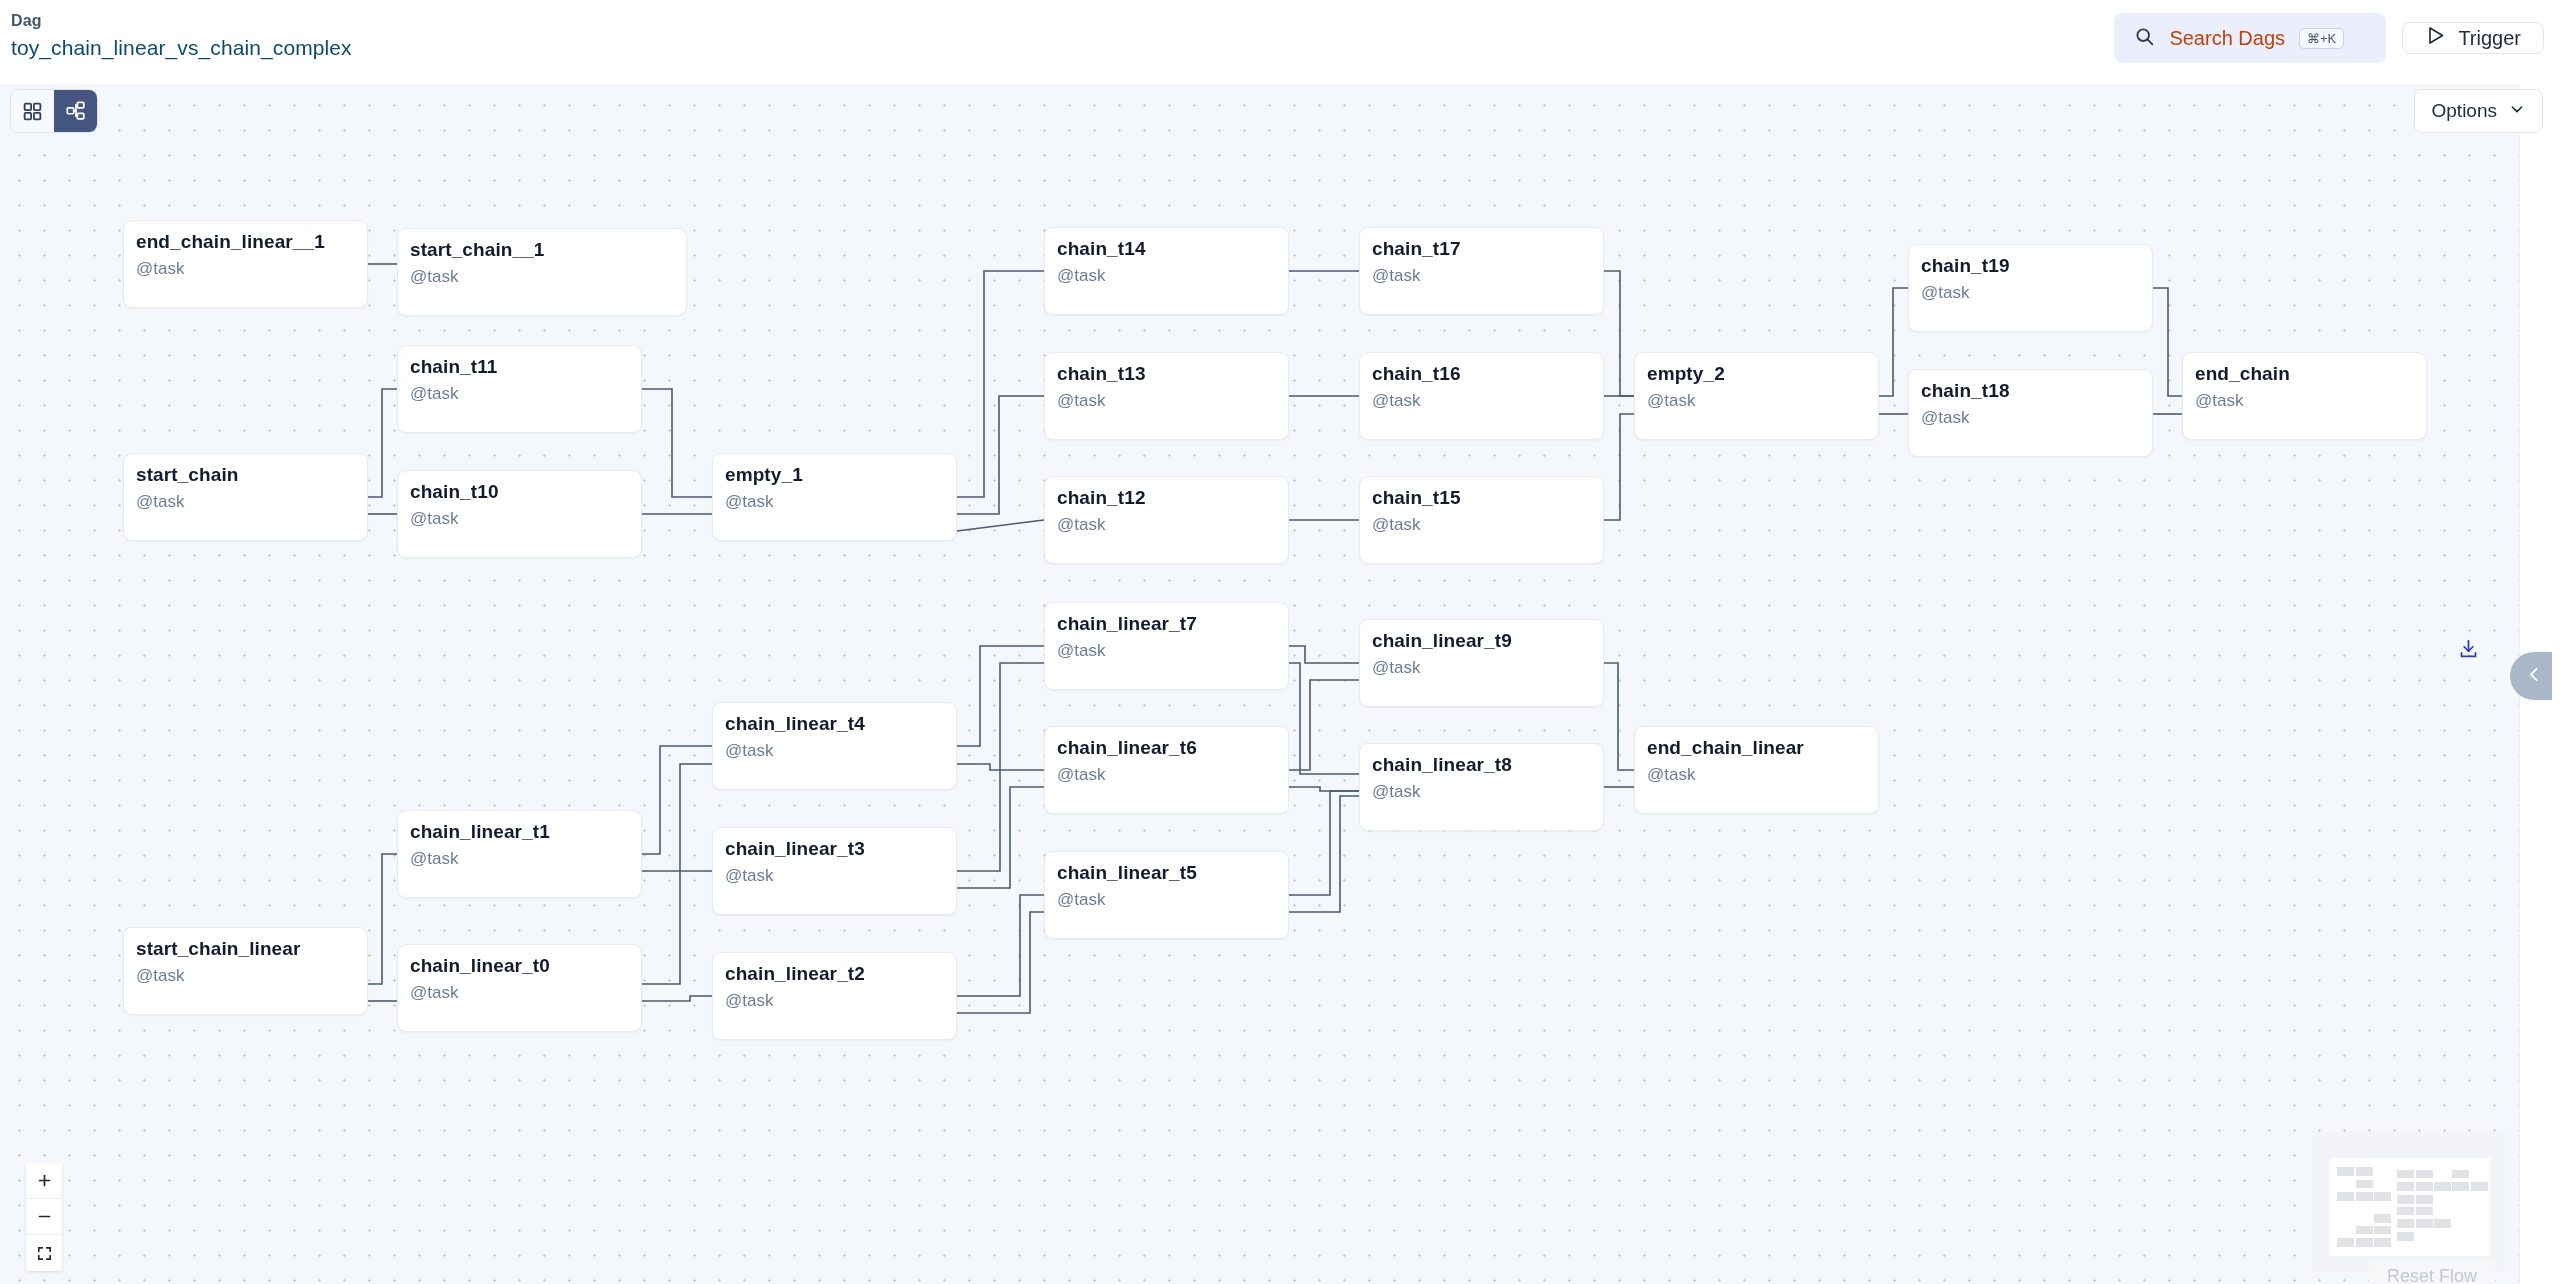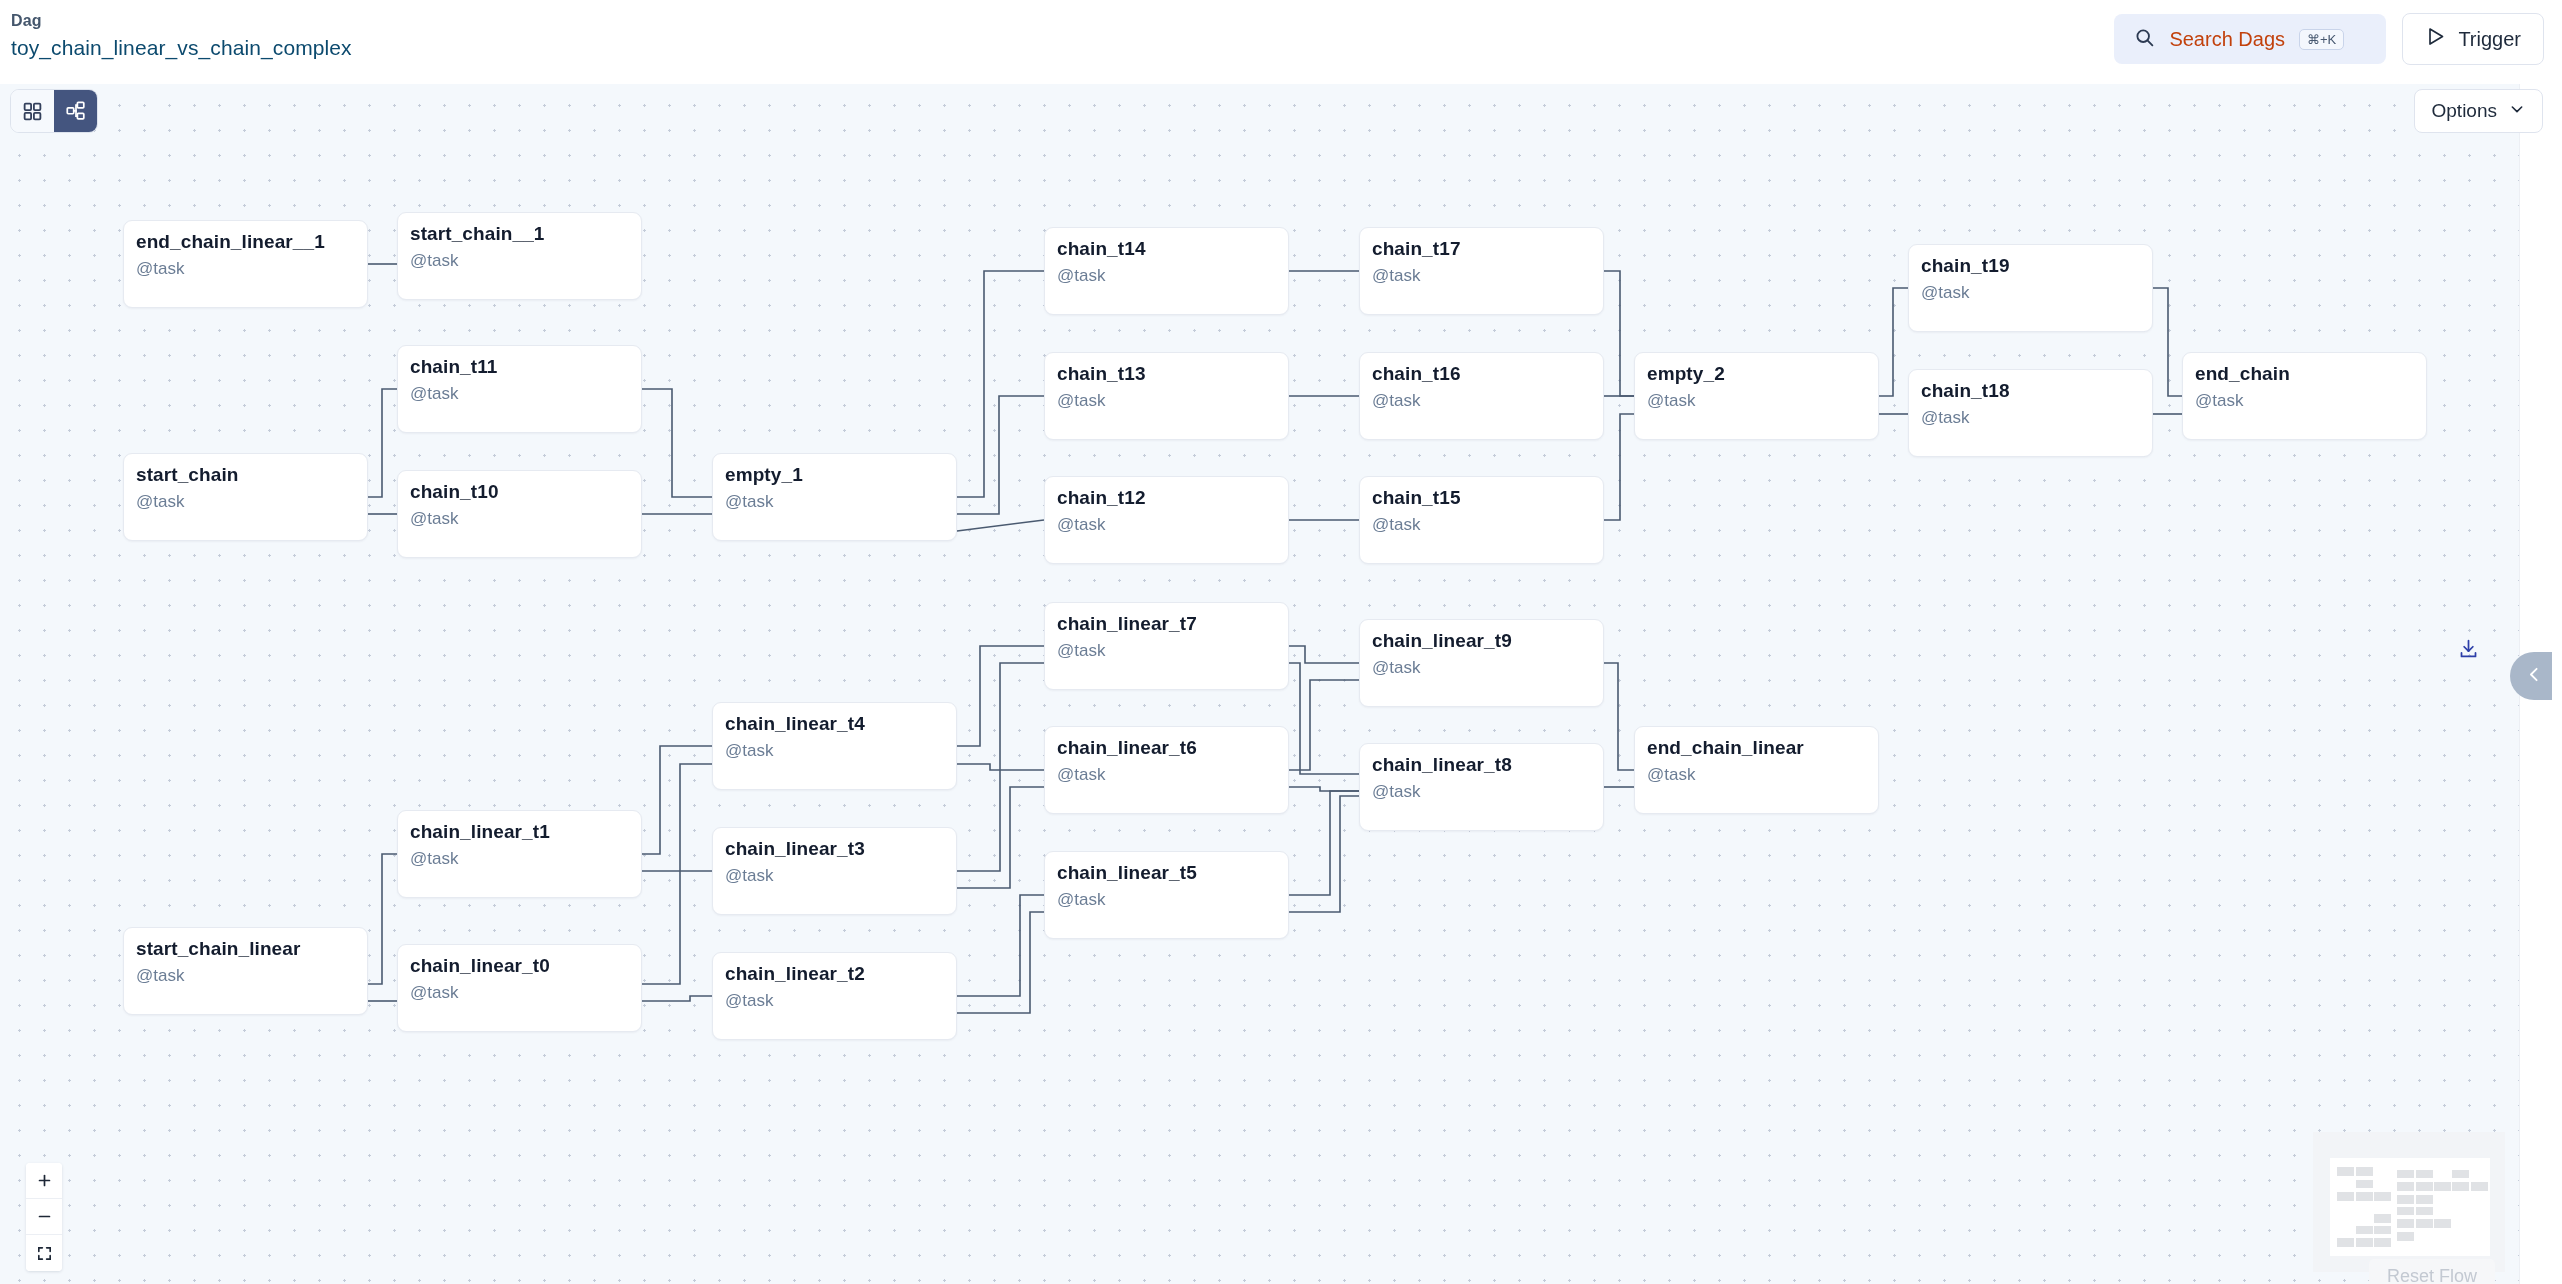--- a/index.html
+++ b/index.html
@@ -33,21 +33,21 @@
     height: 50px; padding: 0 18px 0 20px; cursor: pointer;
     min-width: 272px;
   }
   .search-box .lbl { font-size: 20px; color: #c2410c; }
   .kbd {
     border: 1px solid #c9d4ea; border-radius: 5px; background: #f4f7fd;
     font-size: 13px; color: #46576f; padding: 3px 7px; line-height: 1;
   }
   .btn-outline {
     display: flex; align-items: center; gap: 13px;
-    height: 52px; padding: 0 22px;
+    height: 32px; padding: 0 22px;
     border: 1px solid #dfe4ee; border-radius: 8px; background: #fff;
     font-size: 20px; color: #1e2a3b; cursor: pointer;
   }
 
   
   #canvas {
     position: absolute; left: 0; top: 84px; width: 2519px; height: 1200px;
     background-color: #f4f8fc;
     background-image: radial-gradient(#c4ccd9 1.15px, transparent 1.15px);
     background-size: 25px 25px;
@@ -213,21 +213,21 @@
         <path d="M1289,811 L1330,811 L1330,707 L1359,707"></path>
         <path d="M1289,828 L1340,828 L1340,712 L1359,712"></path>
         <path d="M1604,579 L1618,579 L1618,686 L1634,686"></path>
         <path d="M1604,703 L1634,703"></path>
       </svg>
     <div id="node-layer">
         <div class="node" style="left: 123px; top: 136px; width: 245px; height: 88px;">
           <div class="title">end_chain_linear__1</div>
           <div class="subtitle">@task</div>
         </div>
-        <div class="node" style="left: 397px; top: 128px; width: 245px; height: 88px; padding-left: 35px;">
+        <div class="node" style="left: 397px; top: 144px; width: 290px; height: 88px; padding-left: 35px;">
           <div class="title">start_chain__1</div>
           <div class="subtitle">@task</div>
         </div>
         <div class="node" style="left: 397px; top: 261px; width: 245px; height: 88px;">
           <div class="title">chain_t11</div>
           <div class="subtitle">@task</div>
         </div>
         <div class="node" style="left: 123px; top: 369px; width: 245px; height: 88px;">
           <div class="title">start_chain</div>
           <div class="subtitle">@task</div>

